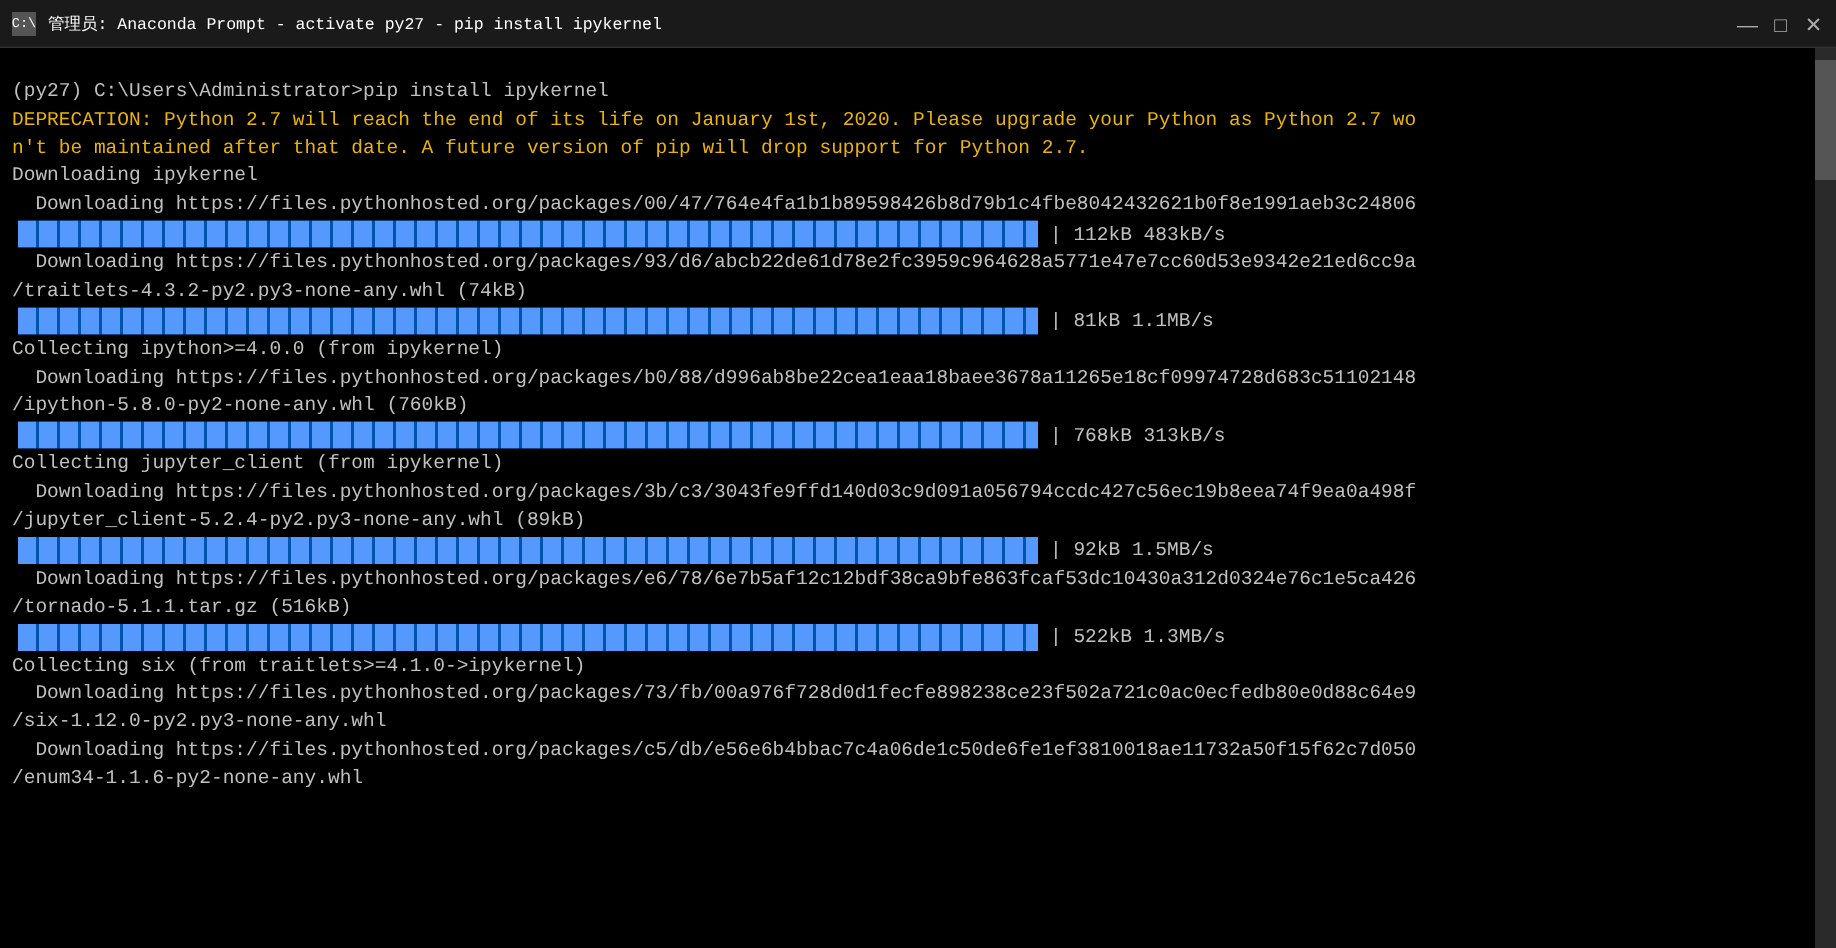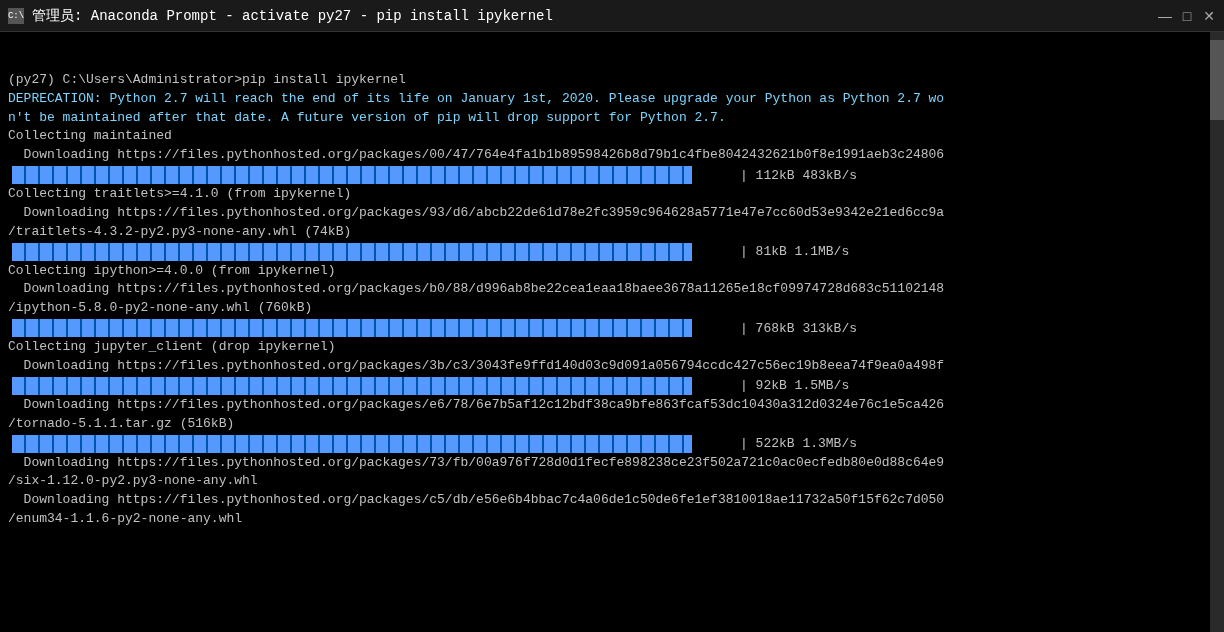--- a/index.html
+++ b/index.html
@@ -39,21 +39,21 @@
       margin-right: 8px;
       flex-shrink: 0;
       display: flex;
       align-items: center;
       justify-content: center;
       font-size: 10px;
     }
 
     .title-bar-text {
       color: #fff;
-      font-size: 14px;
+      font-size: 11px;
       flex: 1;
     }
 
     .title-bar-controls {
       display: flex;
       gap: 8px;
     }
 
     .title-bar-btn {
       width: 14px;
@@ -62,21 +62,21 @@
       align-items: center;
       justify-content: center;
       color: #aaa;
       font-size: 14px;
       cursor: pointer;
       font-family: Arial, sans-serif;
     }
 
     .console-area {
       flex: 1;
-      padding: 20px 8px;
+      padding: 1px 8px;
       overflow: hidden;
       position: relative;
     }
 
     .scrollbar {
       position: absolute;
       right: 0;
       top: 0;
       bottom: 0;
       width: 14px;
@@ -91,33 +91,32 @@
       top: 8px;
     }
 
     .line {
       line-height: 1.45;
       white-space: pre;
       overflow: hidden;
     }
 
     .line-warn {
-      color: #7dd3fc;
+      color: #eab308;
     }
 
     .line-normal {
       color: #c0c0c0;
     }
 
     .progress-container {
       display: flex;
       align-items: center;
       padding-left: 4px;
       margin: 1px 0;
-      gap: 40px;
     }
 
     .progress-bar {
       display: inline-flex;
       height: 18px;
       width: 680px;
       background: #0055aa;
       overflow: hidden;
     }
 
@@ -150,21 +149,21 @@
       <div class="title-bar-btn">✕</div>
     </div>
   </div>
 
   <div class="console-area">
     <div id="console-lines">
         <div class="line">&nbsp;</div>
         <div class="line line-normal">(py27) C:\Users\Administrator&gt;pip install ipykernel</div>
         <div class="line line-warn">DEPRECATION: Python 2.7 will reach the end of its life on January 1st, 2020. Please upgrade your Python as Python 2.7 wo</div>
         <div class="line line-warn">n't be maintained after that date. A future version of pip will drop support for Python 2.7.</div>
-        <div class="line line-normal">Collecting maintained</div>
+        <div class="line line-normal">Downloading ipykernel</div>
         <div class="line line-normal">  Downloading https://files.pythonhosted.org/packages/00/47/764e4fa1b1b89598426b8d79b1c4fbe8042432621b0f8e1991aeb3c24806</div>
         <div class="progress-container">
           <div class="progress-bar">
             <div class="progress-segment"></div>
             <div class="progress-segment"></div>
             <div class="progress-segment"></div>
             <div class="progress-segment"></div>
             <div class="progress-segment"></div>
             <div class="progress-segment"></div>
             <div class="progress-segment"></div>
@@ -206,21 +205,20 @@
             <div class="progress-segment"></div>
             <div class="progress-segment"></div>
             <div class="progress-segment"></div>
             <div class="progress-segment"></div>
             <div class="progress-segment"></div>
             <div class="progress-segment"></div>
             <div class="progress-segment"></div>
           </div>
           <span class="progress-info">| 112kB  483kB/s</span>
         </div>
-        <div class="line line-normal">Collecting traitlets&gt;=4.1.0 (from ipykernel)</div>
         <div class="line line-normal">  Downloading https://files.pythonhosted.org/packages/93/d6/abcb22de61d78e2fc3959c964628a5771e47e7cc60d53e9342e21ed6cc9a</div>
         <div class="line line-normal">/traitlets-4.3.2-py2.py3-none-any.whl (74kB)</div>
         <div class="progress-container">
           <div class="progress-bar">
             <div class="progress-segment"></div>
             <div class="progress-segment"></div>
             <div class="progress-segment"></div>
             <div class="progress-segment"></div>
             <div class="progress-segment"></div>
             <div class="progress-segment"></div>
@@ -320,22 +318,23 @@
             <div class="progress-segment"></div>
             <div class="progress-segment"></div>
             <div class="progress-segment"></div>
             <div class="progress-segment"></div>
             <div class="progress-segment"></div>
             <div class="progress-segment"></div>
             <div class="progress-segment"></div>
           </div>
           <span class="progress-info">| 768kB  313kB/s</span>
         </div>
-        <div class="line line-normal">Collecting jupyter_client (drop ipykernel)</div>
+        <div class="line line-normal">Collecting jupyter_client (from ipykernel)</div>
         <div class="line line-normal">  Downloading https://files.pythonhosted.org/packages/3b/c3/3043fe9ffd140d03c9d091a056794ccdc427c56ec19b8eea74f9ea0a498f</div>
+        <div class="line line-normal">/jupyter_client-5.2.4-py2.py3-none-any.whl (89kB)</div>
         <div class="progress-container">
           <div class="progress-bar">
             <div class="progress-segment"></div>
             <div class="progress-segment"></div>
             <div class="progress-segment"></div>
             <div class="progress-segment"></div>
             <div class="progress-segment"></div>
             <div class="progress-segment"></div>
             <div class="progress-segment"></div>
             <div class="progress-segment"></div>
@@ -432,20 +431,21 @@
             <div class="progress-segment"></div>
             <div class="progress-segment"></div>
             <div class="progress-segment"></div>
             <div class="progress-segment"></div>
             <div class="progress-segment"></div>
             <div class="progress-segment"></div>
             <div class="progress-segment"></div>
           </div>
           <span class="progress-info">| 522kB  1.3MB/s</span>
         </div>
+        <div class="line line-normal">Collecting six (from traitlets&gt;=4.1.0-&gt;ipykernel)</div>
         <div class="line line-normal">  Downloading https://files.pythonhosted.org/packages/73/fb/00a976f728d0d1fecfe898238ce23f502a721c0ac0ecfedb80e0d88c64e9</div>
         <div class="line line-normal">/six-1.12.0-py2.py3-none-any.whl</div>
         <div class="line line-normal">  Downloading https://files.pythonhosted.org/packages/c5/db/e56e6b4bbac7c4a06de1c50de6fe1ef3810018ae11732a50f15f62c7d050</div>
         <div class="line line-normal">/enum34-1.1.6-py2-none-any.whl</div>
       </div>
     <div class="scrollbar">
       <div class="scrollbar-thumb"></div>
     </div>
   </div>
 </div>

